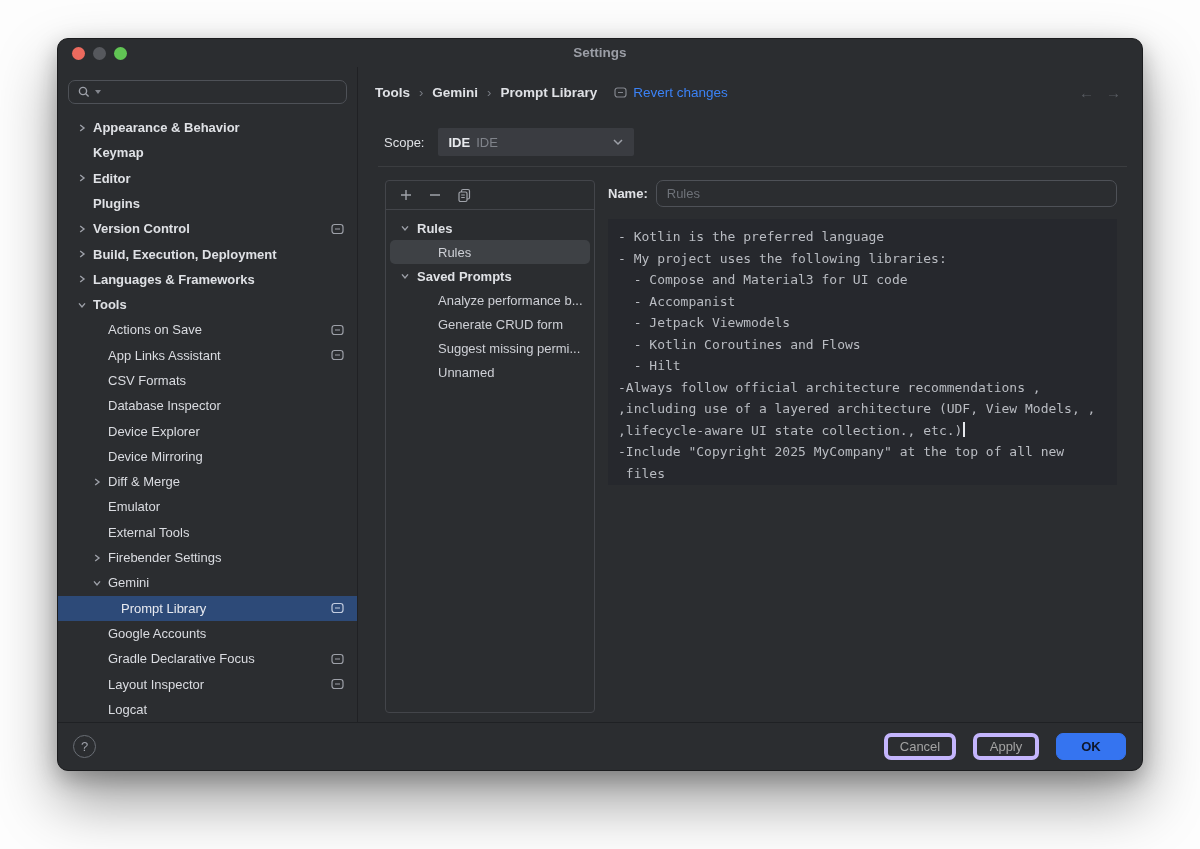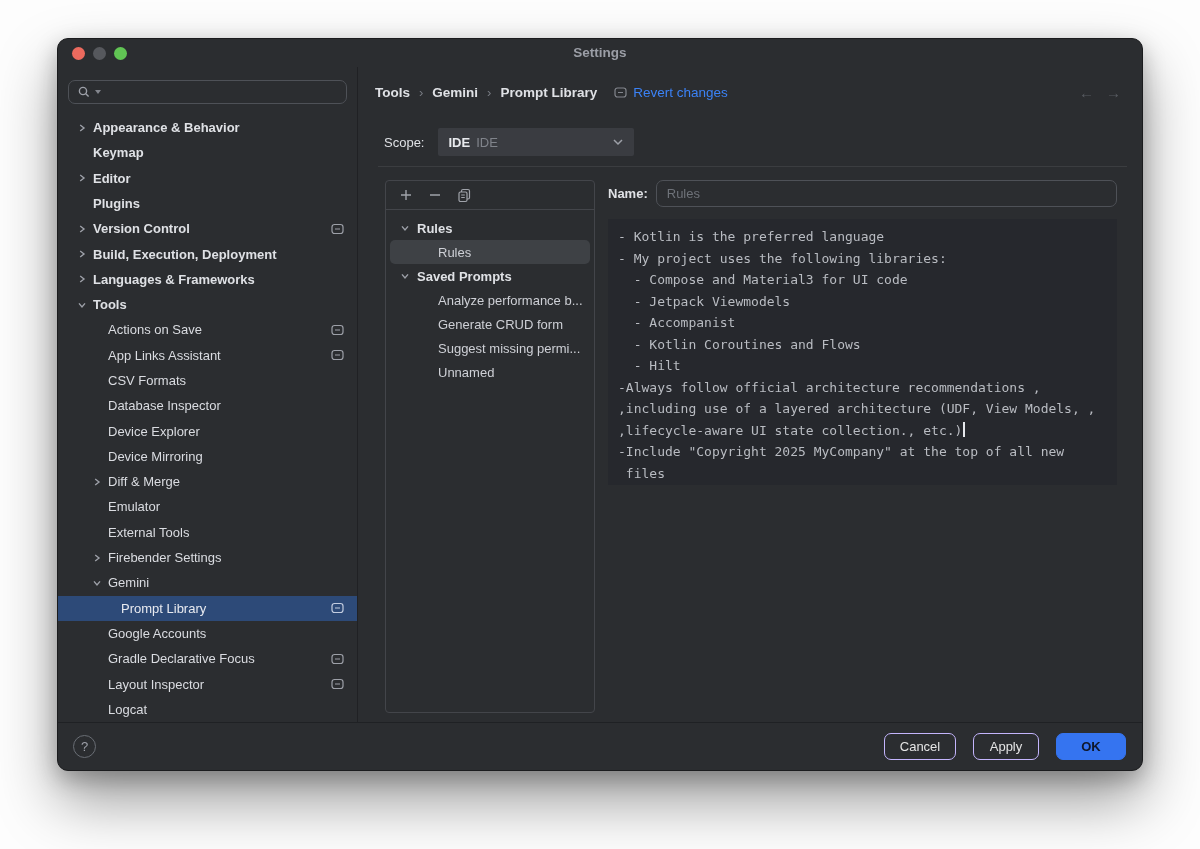--- a/index.html
+++ b/index.html
@@ -94,21 +94,21 @@
 
   
   .footer { flex:none; height:48px; border-top:1px solid #1f2124; display:flex; align-items:center;
             padding:0 16px 0 15px; }
   .help-btn { width:23px; height:23px; border-radius:50%; border:1.5px solid #696d74;
               color:#9da0a8; display:flex; align-items:center; justify-content:center;
               font-size:13px; cursor:pointer; }
   .btns { margin-left:auto; display:flex; gap:17px; }
   .btn { height:27px; border-radius:7px; font-size:13px; display:flex; align-items:center;
          justify-content:center; cursor:pointer; font-family:"Liberation Sans",sans-serif; }
-  .btn.ghost { border:1px solid #c4b5fd; color:#e5e5e5; background:transparent; }
+  .btn.ghost { border:4px solid #c4b5fd; color:#a3a3a3; background:transparent; }
   .btn.primary { background:#3574f0; color:#0f172a; border:1px solid #3574f0; font-weight:600; }
   .btn.cancel { width:72px; } .btn.apply { width:66px; } .btn.ok { width:70px; }
 
   svg { display:block; }
 </style>
 </head>
 <body>
 
 <div class="page">
   <div class="window">
@@ -395,22 +395,22 @@
 
           <div class="detail">
             <div class="name-row">
               <span class="name-label">Name:</span>
               <input class="name-input" type="text" placeholder="Rules" style="">
             </div>
             <div class="editor">
               <div class="code-line">- Kotlin is the preferred language</div>
               <div class="code-line">- My project uses the following libraries:</div>
               <div class="code-line">  - Compose and Material3 for UI code</div>
+              <div class="code-line">  - Accompanist</div>
               <div class="code-line">  - Jetpack Viewmodels</div>
-              <div class="code-line">  - Accompanist</div>
               <div class="code-line">  - Kotlin Coroutines and Flows</div>
               <div class="code-line">  - Hilt</div>
               <div class="code-line">-Always follow official architecture recommendations ,</div>
               <div class="code-line">,including use of a layered architecture (UDF, View Models, ,</div>
               <div class="code-line"><span>,lifecycle-aware UI state collection., etc.)</span><span class="caret"></span></div>
               <div class="code-line">-Include "Copyright 2025 MyCompany" at the top of all new</div>
               <div class="code-line"> files</div>
             </div>
           </div>
         </div>

